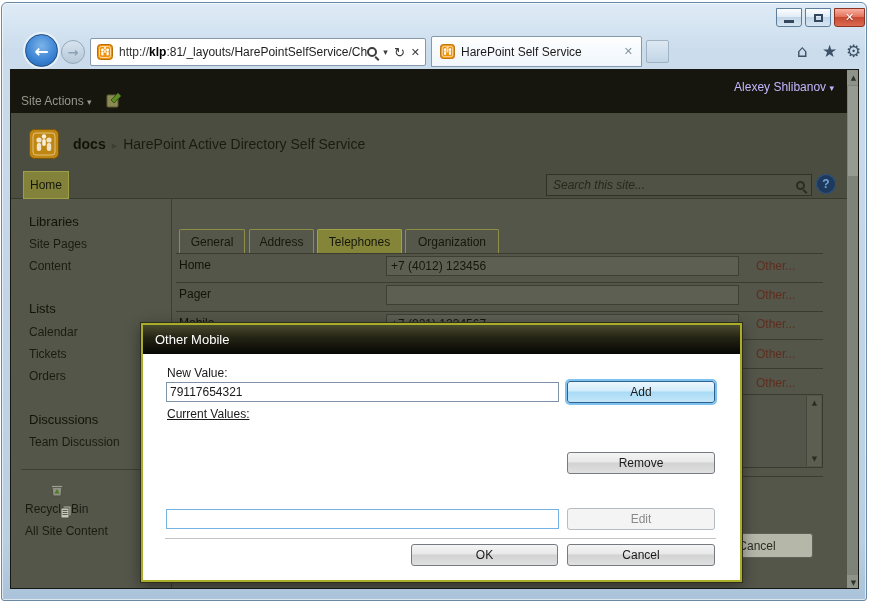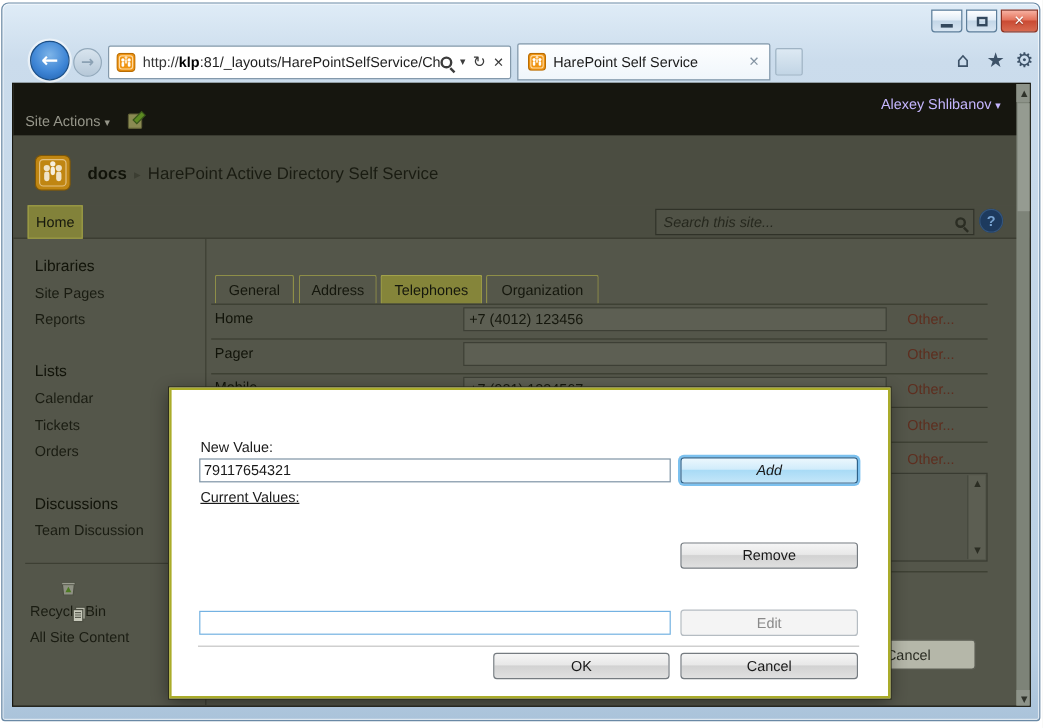--- a/index.html
+++ b/index.html
@@ -218,21 +218,21 @@
       <input type="text" placeholder="Search this site..." style="">
       <span class="smag"></span>
     </div>
     <div class="vp-abs helpico">
         <span>?</span>
       </div>
 
     <div class="vp-abs sidebar-line"></div>
     <div class="vp-abs side-h" style="top:144px;">Libraries</div>
     <div class="vp-abs side-i" style="top:167px;">Site Pages</div>
-    <div class="vp-abs side-i" style="top:189px;">Reports</div>
+    <div class="vp-abs side-i" style="top:189px;">Content</div>
     <div class="vp-abs side-h" style="top:231px;">Lists</div>
     <div class="vp-abs side-i" style="top:255px;">Calendar</div>
     <div class="vp-abs side-i" style="top:277px;">Tickets</div>
     <div class="vp-abs side-i" style="top:299px;">Orders</div>
     <div class="vp-abs side-h" style="top:342px;">Discussions</div>
     <div class="vp-abs side-i" style="top:365px;">Team Discussion</div>
     <div class="vp-abs side-div" style="top:399px;"></div>
     <div class="vp-abs side-foot" style="top:413px;">
       <svg width="14" height="14" viewBox="0 0 14 14">
         <path d="M2 4 L12 4 L11 13 L3 13 Z" fill="#8f9184" stroke="#4c4e42"></path>
@@ -297,24 +297,27 @@
         <span>Cancel</span>
       </div>
 
     <div class="vp-abs pg-scroll">
       <div class="pg-thumb"></div>
       <div class="arr glyph" style="top:0;">▲</div>
       <div class="arr glyph" style="bottom:0;">▼</div>
     </div>
 
     <div class="vp-abs modal">
+      <div class="mtitle">
+          <span>Other Mobile</span>
+        </div>
 
       <div class="m-abs mlabel" style="left:24px;top:41px;">New Value:</div>
       <input class="m-abs mtext" style="top: 57px;" value="79117654321">
-      <div class="m-abs mbtn primary" style="left:424px;top:56px;font-style:italic;">
+      <div class="m-abs mbtn primary" style="left:424px;top:56px;">
           <span>Add</span>
         </div>
 
       <div class="m-abs mlabel" style="left:24px;top:82px;text-decoration:underline;">Current Values:</div>
       <div class="m-abs mbtn" style="left:424px;top:127px;">
           <span>Remove</span>
         </div>
 
       <input class="m-abs mtext editfield" style="top: 184px;" value="">
       <div class="m-abs mbtn disabled" style="left:424px;top:183px;">

